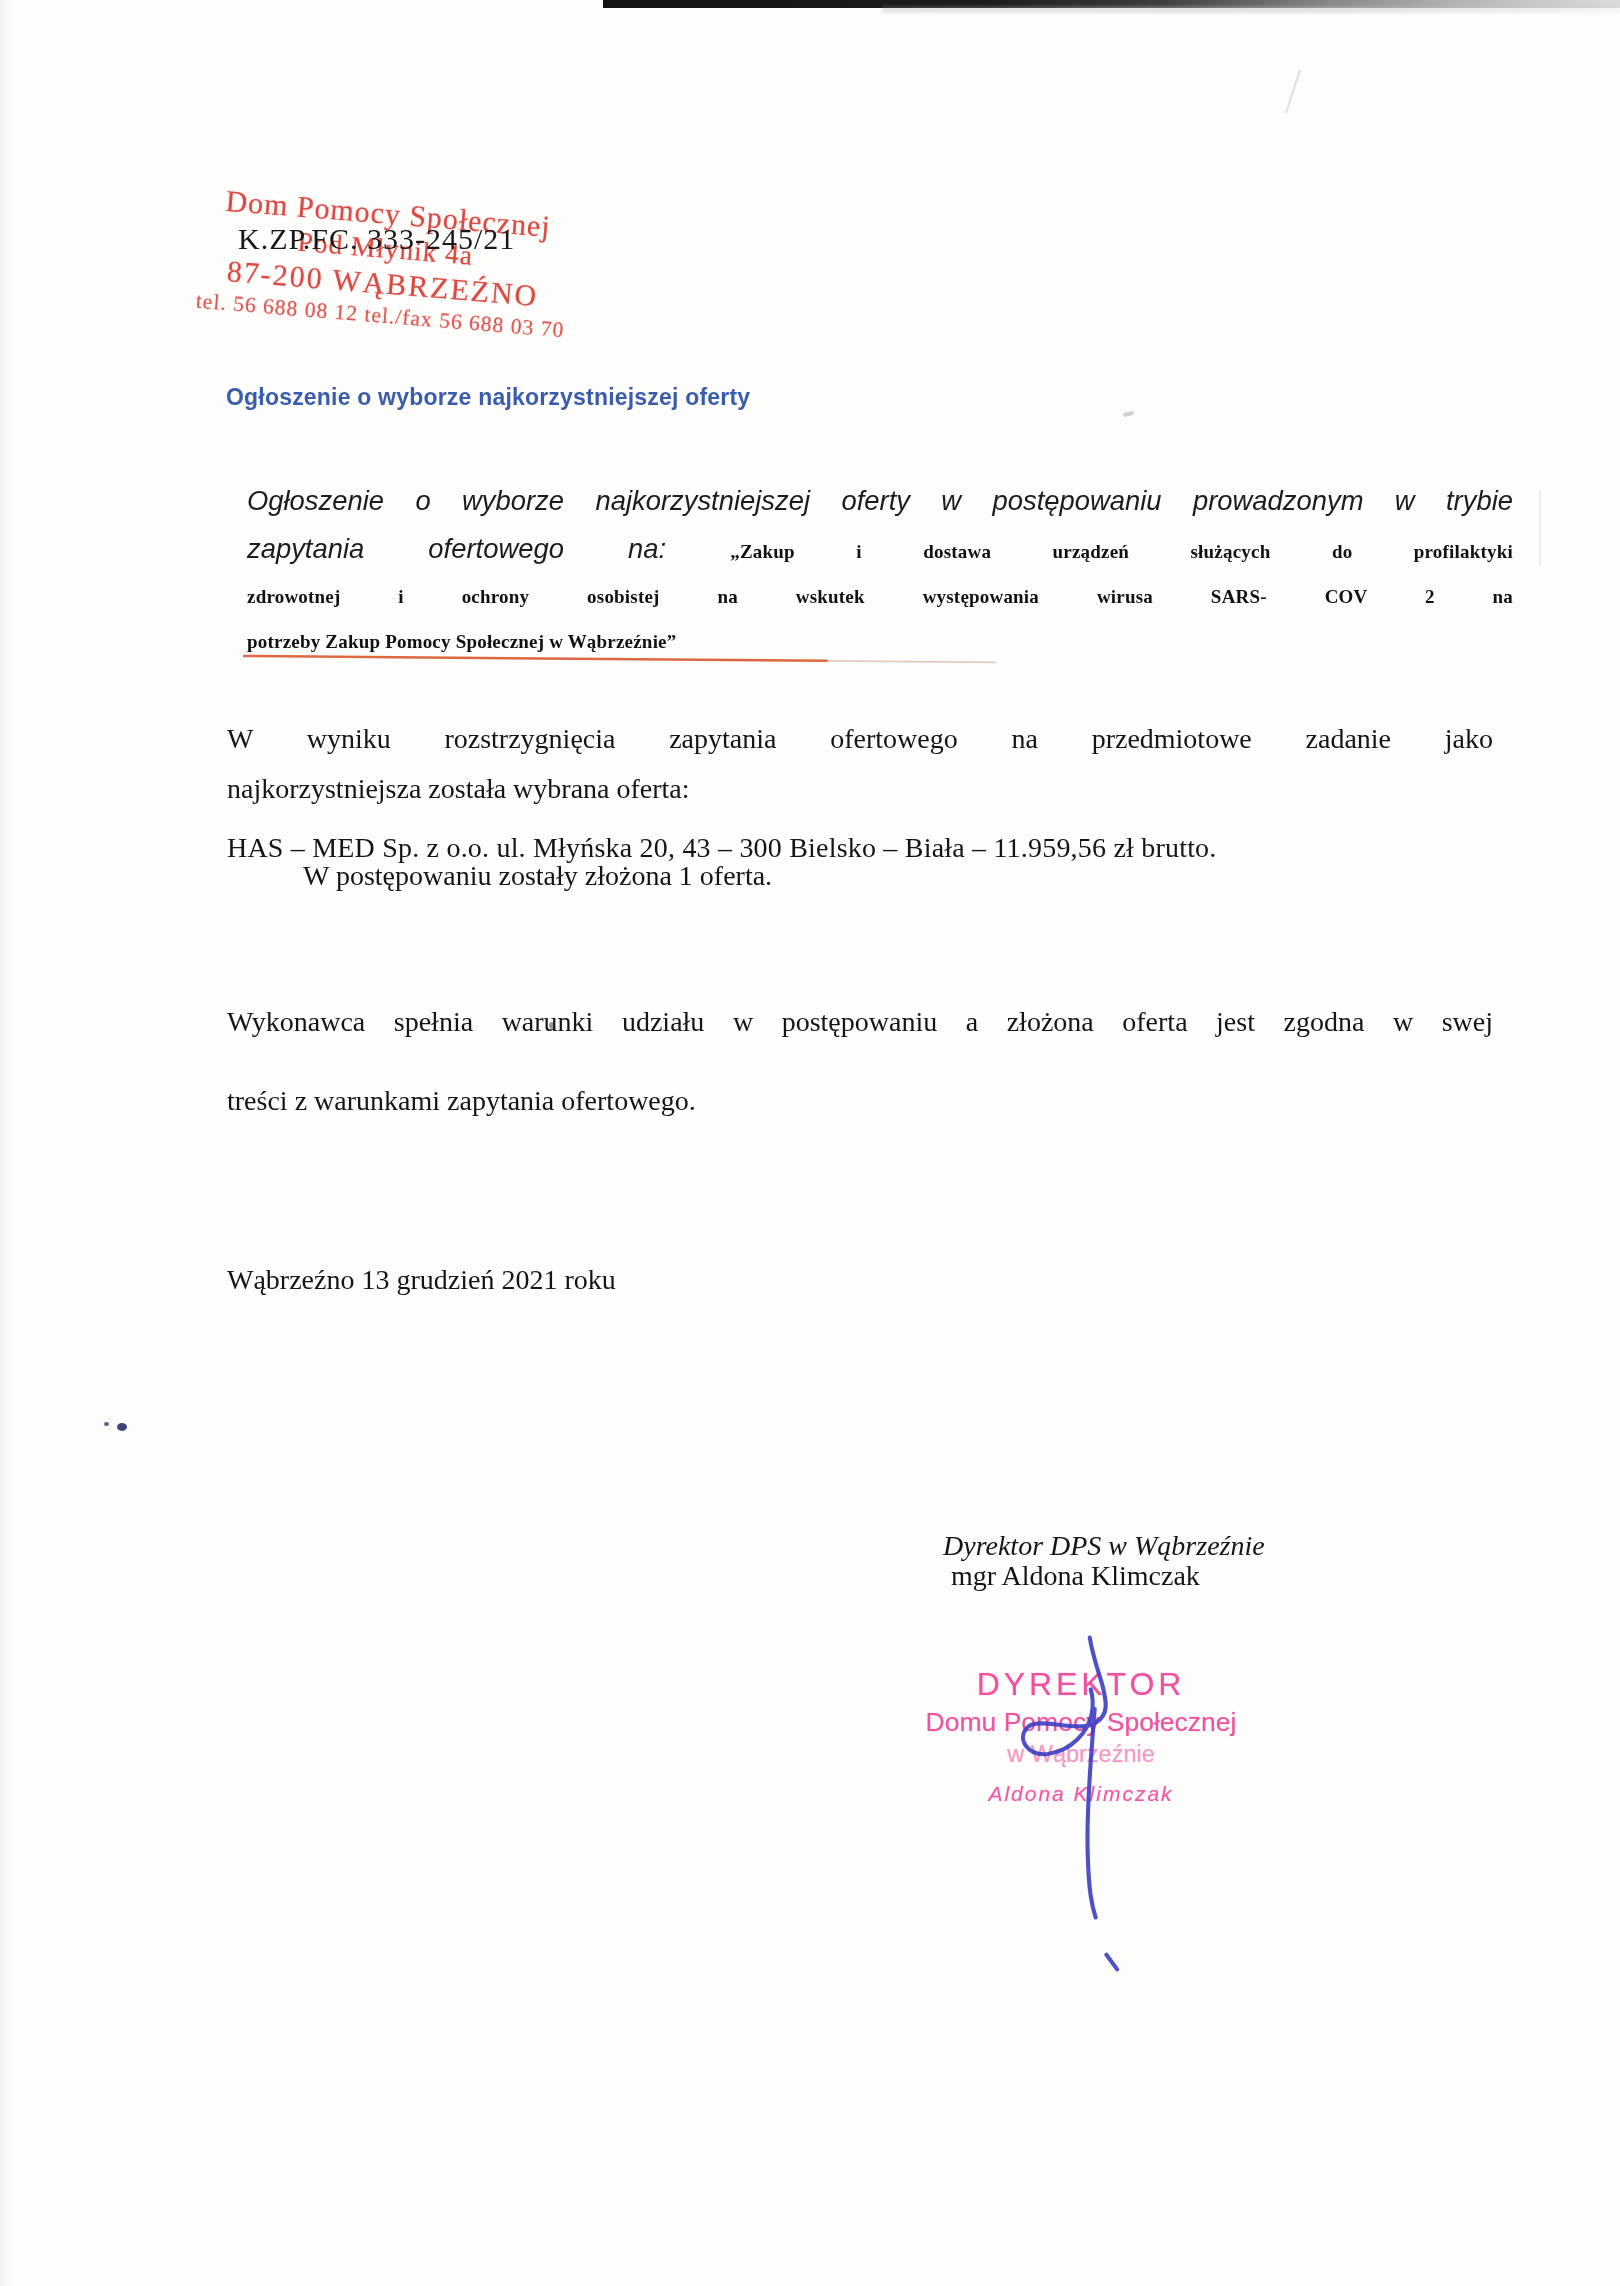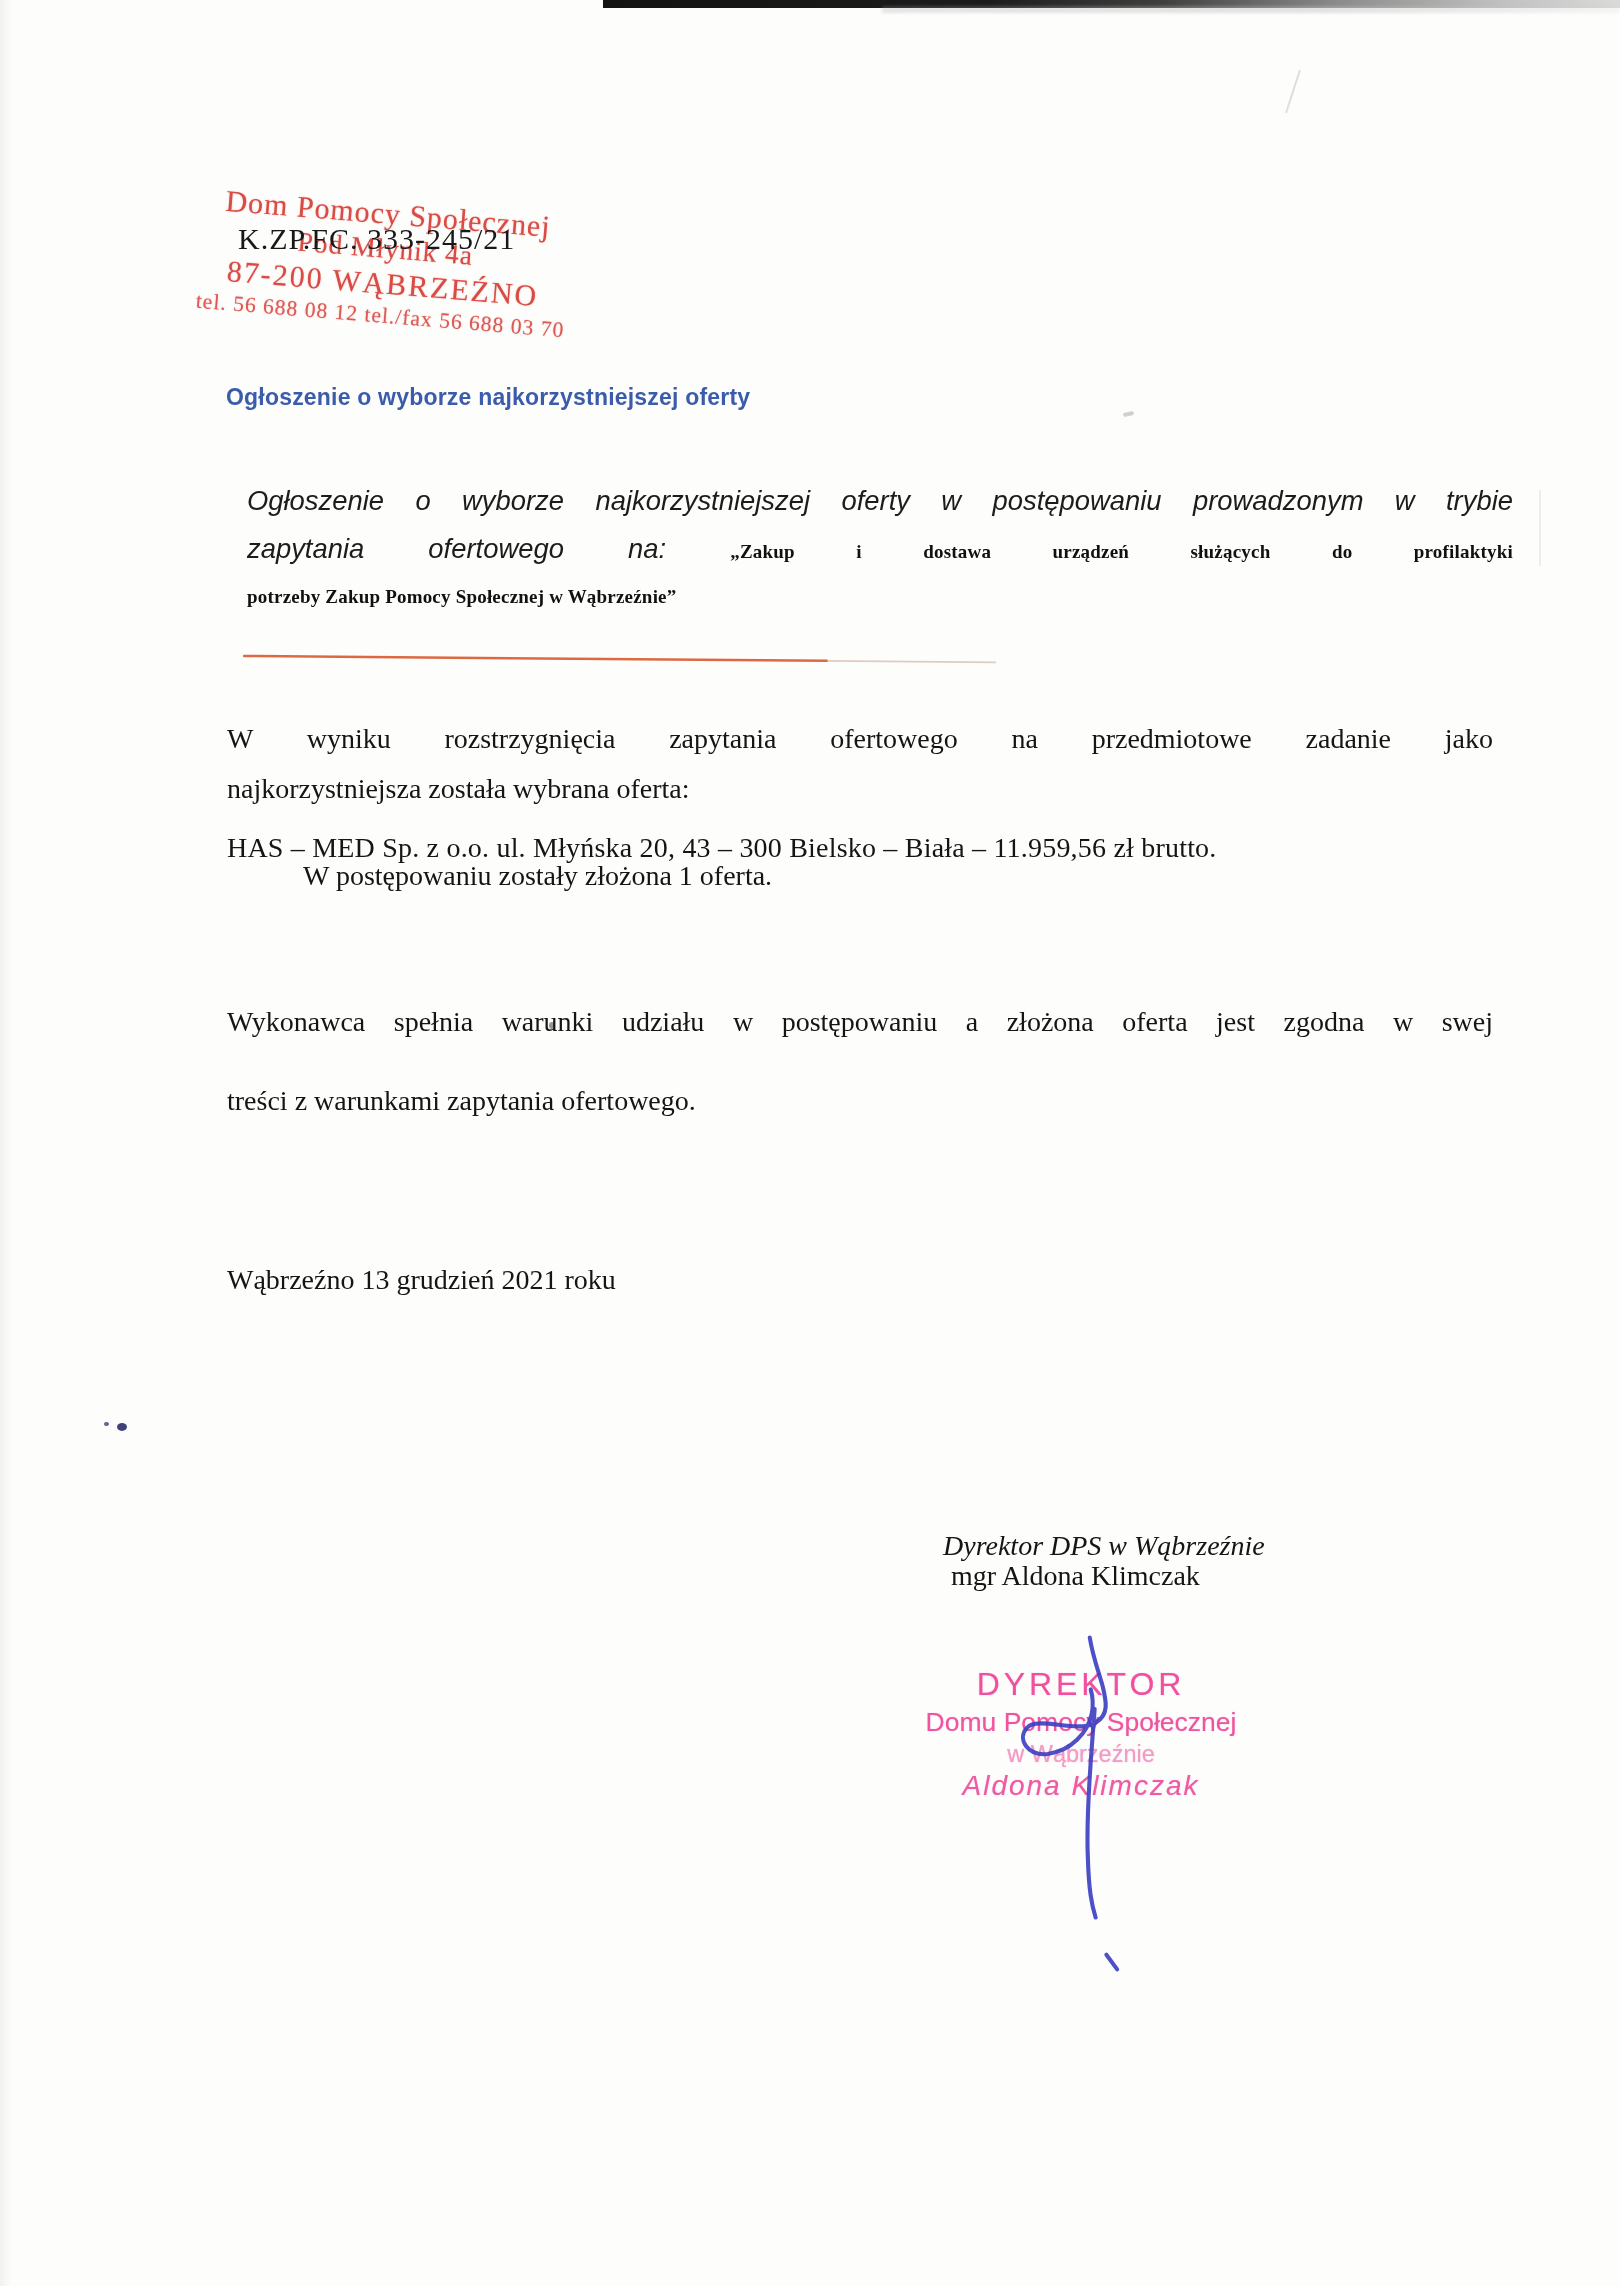--- a/index.html
+++ b/index.html
@@ -86,21 +86,21 @@
   #sign-name{left:951px;top:1560px;}
   
   .director-stamp{
     position:absolute;left:912px;top:1666px;width:338px;
     text-align:center;font-family:"Liberation Sans", sans-serif;
     text-shadow:0 0 1.2px rgba(240,81,158,.45);
   }
   .director-stamp .d1{font-size:32px;letter-spacing:3.9px;color:#f0519e;}
   .director-stamp .d2{font-size:26.5px;margin-top:3.9px;color:#ee549f;}
   .director-stamp .d3{font-size:23.5px;margin-top:2.9px;color:#f19cc5;}
-  .director-stamp .d4{font-size:28px;margin-top:2px;font-style:italic;letter-spacing:2px;color:#ee5ba3;}
+  .director-stamp .d4{font-size:21px;margin-top:14px;font-style:italic;letter-spacing:2px;color:#ee5ba3;}
   
   #signature-svg{position:absolute;left:980px;top:1615px;}
 </style>
 </head>
 <body>
 
 <div id="page">
 
   <div class="top-bar"></div>
   <div class="top-bar-smear"></div>
@@ -119,20 +119,21 @@
     <div class="l4">tel. 56 688 08 12  tel./fax 56 688 03 70</div>
   </div>
 
   <div class="refnum">K.ZP.FC. 333-245/21</div>
 
   <div class="doc-title">Ogłoszenie o wyborze najkorzystniejszej oferty</div>
 
   <div id="intro-para" class="para">
       <div class="line"><span class="seg-i">Ogłoszenie o wyborze najkorzystniejszej oferty w postępowaniu prowadzonym w trybie</span></div>
       <div class="line"><span class="seg-i">zapytania ofertowego na: </span><span class="seg-b">„Zakup i dostawa urządzeń służących do profilaktyki</span></div>
+      <div class="line"><span class="seg-b">zdrowotnej i ochrony osobistej na wskutek występowania wirusa SARS- COV 2 na</span></div>
       <div class="line last"><span class="seg-b">potrzeby Zakup Pomocy Społecznej w Wąbrzeźnie”</span></div>
     </div>
 
   <svg style="position:absolute;left:240px;top:653px;" width="760" height="13.7" viewBox="0 0 775 14">
     <line x1="2" y1="3" x2="600" y2="8" stroke="#d9592d" stroke-width="2.6" opacity="0.9"></line>
     <line x1="600" y1="8" x2="772" y2="9.5" stroke="#c9a491" stroke-width="1.8" opacity="0.55"></line>
   </svg>
 
   <div id="result-para" class="para">
       <div class="line"><span class="seg-n">W wyniku rozstrzygnięcia zapytania ofertowego na przedmiotowe zadanie jako</span></div>

